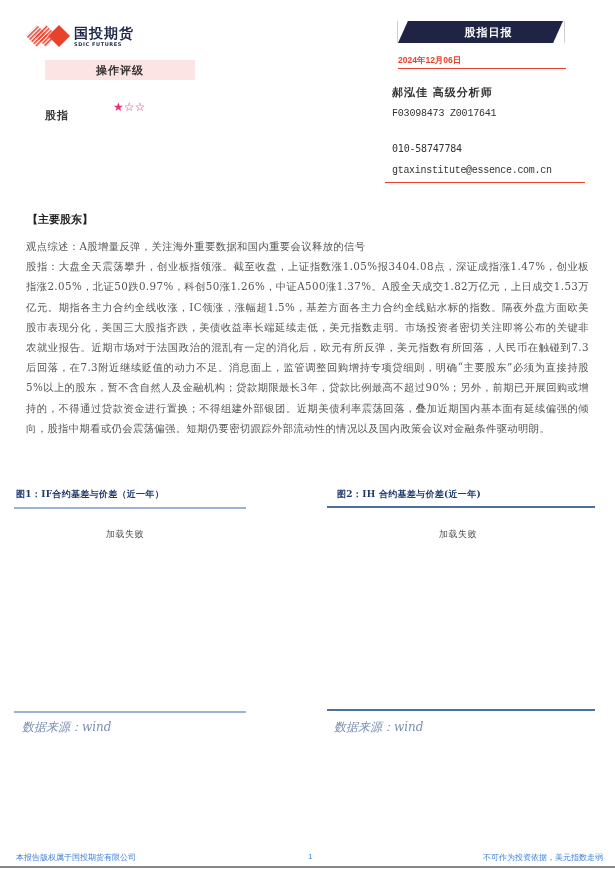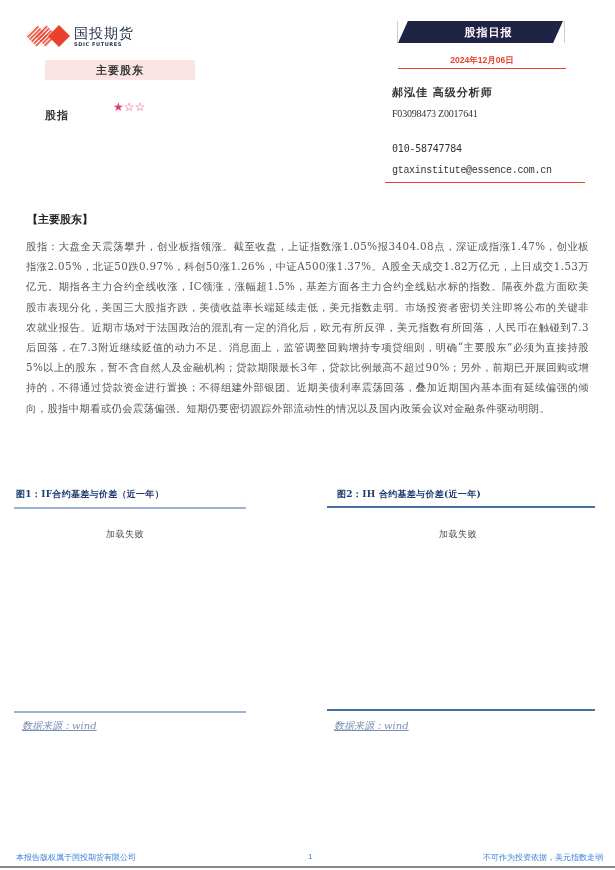--- a/index.html
+++ b/index.html
@@ -2,54 +2,54 @@
 <html><head>
 <meta charset="utf-8">
 <style>
   * { margin:0; padding:0; box-sizing:border-box; }
   html, body { width:615px; height:870px; background:#ffffff; overflow:hidden; }
   body { position:relative; font-family:"DejaVu Sans", sans-serif; color:#333; }
 
   .logo { position:absolute; left:26px; top:23px; height:26px; display:flex; align-items:center; }
   .logo-mark { width:44px; height:22px; position:relative; }
   .logo-text { margin-left:4px; display:flex; flex-direction:column; line-height:1; }
-  .logo-cn { font-size:14px; font-weight:normal; color:#1f2a48; letter-spacing:1px; }
+  .logo-cn { font-size:14px; font-weight:bold; color:#1f2a48; letter-spacing:1px; }
   .logo-en { font-size:5px; font-weight:bold; color:#1f2a48; letter-spacing:0.6px; margin-top:2px; }
 
   .rating-box { position:absolute; left:45px; top:60px; width:150px; height:20px; background:#fde4e4; display:flex; align-items:center; justify-content:center; }
   .rating-title { font-size:11px; font-weight:bold; color:#333; font-family:"DejaVu Serif", serif; letter-spacing:1px; }
   .rating-row { position:absolute; left:45px; top:90px; display:flex; align-items:center; }
   .rating-label { font-size:11px; font-weight:bold; color:#333; font-family:"DejaVu Serif", serif; width:68px; letter-spacing:1px;margin-top:18px; }
   .stars { font-size:12px; color:#e8317a; letter-spacing:0; }
 
   .banner { position:absolute; left:398px; top:21px; width:165px; height:22px; }
   .banner-bg { position:absolute; left:0; top:0; width:100%; height:100%; background:#1f2444; clip-path:polygon(6% 0, 100% 0, 94% 100%, 0 100%); }
   .banner-edge-l { position:absolute; left:-1px; top:0; width:1px; height:22px; background:#cfcfcf; }
   .banner-edge-r { position:absolute; right:-2px; top:0; width:1px; height:22px; background:#cfcfcf; }
   .banner-text { position:absolute; left:8px; top:0; width:100%; height:100%; display:flex; align-items:center; justify-content:center; color:#fff; font-size:11px; font-weight:bold; font-family:"DejaVu Serif", serif; letter-spacing:1px; }
 
-  .date { position:absolute; left:398px; top:55px; width:168px; text-align:center; font-size:8.5px; font-weight:bold; color:#e8412c; font-family:"Liberation Sans", sans-serif; }
+  .date { position:absolute; left:398px; top:55px; width:168px; text-align:left; font-size:8.5px; font-weight:bold; color:#e8412c; font-family:"Liberation Sans", sans-serif; }
   .date-line { position:absolute; left:398px; top:68px; width:168px; height:1px; background:#e8412c; }
 
   .analyst { position:absolute; left:392px; top:85px; font-size:11px; font-weight:bold; color:#333; font-family:"DejaVu Serif", serif; letter-spacing:1px;text-align:right; }
-  .license { position:absolute; left:392px; top:108px; font-size:10px; color:#333; font-family:Liberation Serif, serif; letter-spacing:-0.2px; }
+  .license { position:absolute; left:392px; top:108px; font-size:10px; color:#333; font-family:Liberation Mono, monospace; letter-spacing:-0.2px; }
   .phone { position:absolute; left:392px; top:143px; font-size:10px; color:#333; font-family:"DejaVu Sans Mono", monospace; letter-spacing:-0.2px; }
   .email { position:absolute; left:392px; top:165px; font-size:10px; color:#333; font-family:Liberation Mono, monospace; letter-spacing:-0.3px; }
   .contact-line { position:absolute; left:385px; top:182px; width:200px; height:1px; background:#e8412c; }
 
   .section-title { position:absolute; left:27px; top:212px; font-size:11px; font-weight:bold; color:#222; font-family:"Liberation Sans", sans-serif; }
 
   .body { position:absolute; left:26px; top:236px; width:563px; font-family:"DejaVu Serif", serif; font-size:10.3px; line-height:20.2px; color:#555; letter-spacing:0.4px; }
   .body p { margin:0; text-align:justify; }
 
   .fig-title { position:absolute; top:488px; font-size:9px; font-weight:bold; color:#1e3a6e; font-family:"DejaVu Serif", serif; letter-spacing:0.3px; }
   .fig-rule { position:absolute; height:2px; background:#9db3d6; }
   .fig-rule.dark { background:#4a6fa5; }
   .fig-placeholder { position:absolute; top:528px; font-size:9px; color:#555; font-family:"DejaVu Serif", serif; letter-spacing:0.5px; }
-  .fig-source { position:absolute; top:719px; font-size:10px; color:#7a8fb0; font-style:italic; font-family:"DejaVu Serif", serif;text-decoration:underline; }
+  .fig-source { position:absolute; top:719px; font-size:12px; color:#7a8fb0; font-style:italic; font-family:"DejaVu Serif", serif; }
 
   .footer-left { position:absolute; left:16px; top:852px; font-size:8px; color:#3b7fd8; font-family:"Liberation Sans", sans-serif; }
   .footer-page { position:absolute; left:308px; top:852px; font-size:8px; color:#3b7fd8; font-family:"Liberation Sans", sans-serif; }
   .footer-right { position:absolute; right:12px; top:852px; font-size:8px; color:#3b7fd8; font-family:"Liberation Sans", sans-serif; }
   .footer-line { position:absolute; left:0; top:866px; width:615px; height:2px; background:#888; }
 </style>
 </head>
 <body>
 
 <div class="logo">
@@ -65,21 +65,21 @@
       <polygon points="33,0 44,11 33,22 22,11" fill="#e8412c"></polygon>
     </svg>
   </div>
   <div class="logo-text">
     <span class="logo-cn">国投期货</span>
     <span class="logo-en">SDIC FUTURES</span>
   </div>
 </div>
 
 <div class="rating-box">
-  <span class="rating-title">主要股东</span>
+  <span class="rating-title">操作评级</span>
 </div>
 <div class="rating-row">
   <span class="rating-label">股指</span>
   <span class="stars">★☆☆</span>
 </div>
 
 <div class="banner">
   <div class="banner-edge-l"></div>
   <div class="banner-bg"></div>
   <div class="banner-edge-r"></div>
@@ -89,20 +89,21 @@
 <div class="date-line"></div>
 
 <div class="analyst">郝泓佳 高级分析师</div>
 <div class="license">F03098473 Z0017641</div>
 <div class="phone">010-58747784</div>
 <div class="email">gtaxinstitute@essence.com.cn</div>
 <div class="contact-line"></div>
 
 <div class="section-title">【主要股东】</div>
 <div class="body">
+  <p>观点综述：A股增量反弹，关注海外重要数据和国内重要会议释放的信号</p>
   <p>股指：大盘全天震荡攀升，创业板指领涨。截至收盘，上证指数涨1.05%报3404.08点，深证成指涨1.47%，创业板指涨2.05%，北证50跌0.97%，科创50涨1.26%，中证A500涨1.37%。A股全天成交1.82万亿元，上日成交1.53万亿元。期指各主力合约全线收涨，IC领涨，涨幅超1.5%，基差方面各主力合约全线贴水标的指数。隔夜外盘方面欧美股市表现分化，美国三大股指齐跌，美债收益率长端延续走低，美元指数走弱。市场投资者密切关注即将公布的关键非农就业报告。近期市场对于法国政治的混乱有一定的消化后，欧元有所反弹，美元指数有所回落，人民币在触碰到7.3后回落，在7.3附近继续贬值的动力不足。消息面上，监管调整回购增持专项贷细则，明确“主要股东”必须为直接持股5%以上的股东，暂不含自然人及金融机构；贷款期限最长3年，贷款比例最高不超过90%；另外，前期已开展回购或增持的，不得通过贷款资金进行置换；不得组建外部银团。近期美债利率震荡回落，叠加近期国内基本面有延续偏强的倾向，股指中期看或仍会震荡偏强。短期仍要密切跟踪外部流动性的情况以及国内政策会议对金融条件驱动明朗。</p>
 </div>
 
 <div class="fig-title" style="left:16px;">图1：IF合约基差与价差（近一年）</div>
 <div class="fig-rule" style="left:14px; top:507px; width:232px;"></div>
 <div class="fig-placeholder" style="left:106px;">加载失败</div>
 <div class="fig-rule" style="left:14px; top:711px; width:232px;"></div>
 <div class="fig-source" style="left:22px;">数据来源：wind</div>
 
 <div class="fig-title" style="left:337px;">图2：IH 合约基差与价差(近一年)</div>

